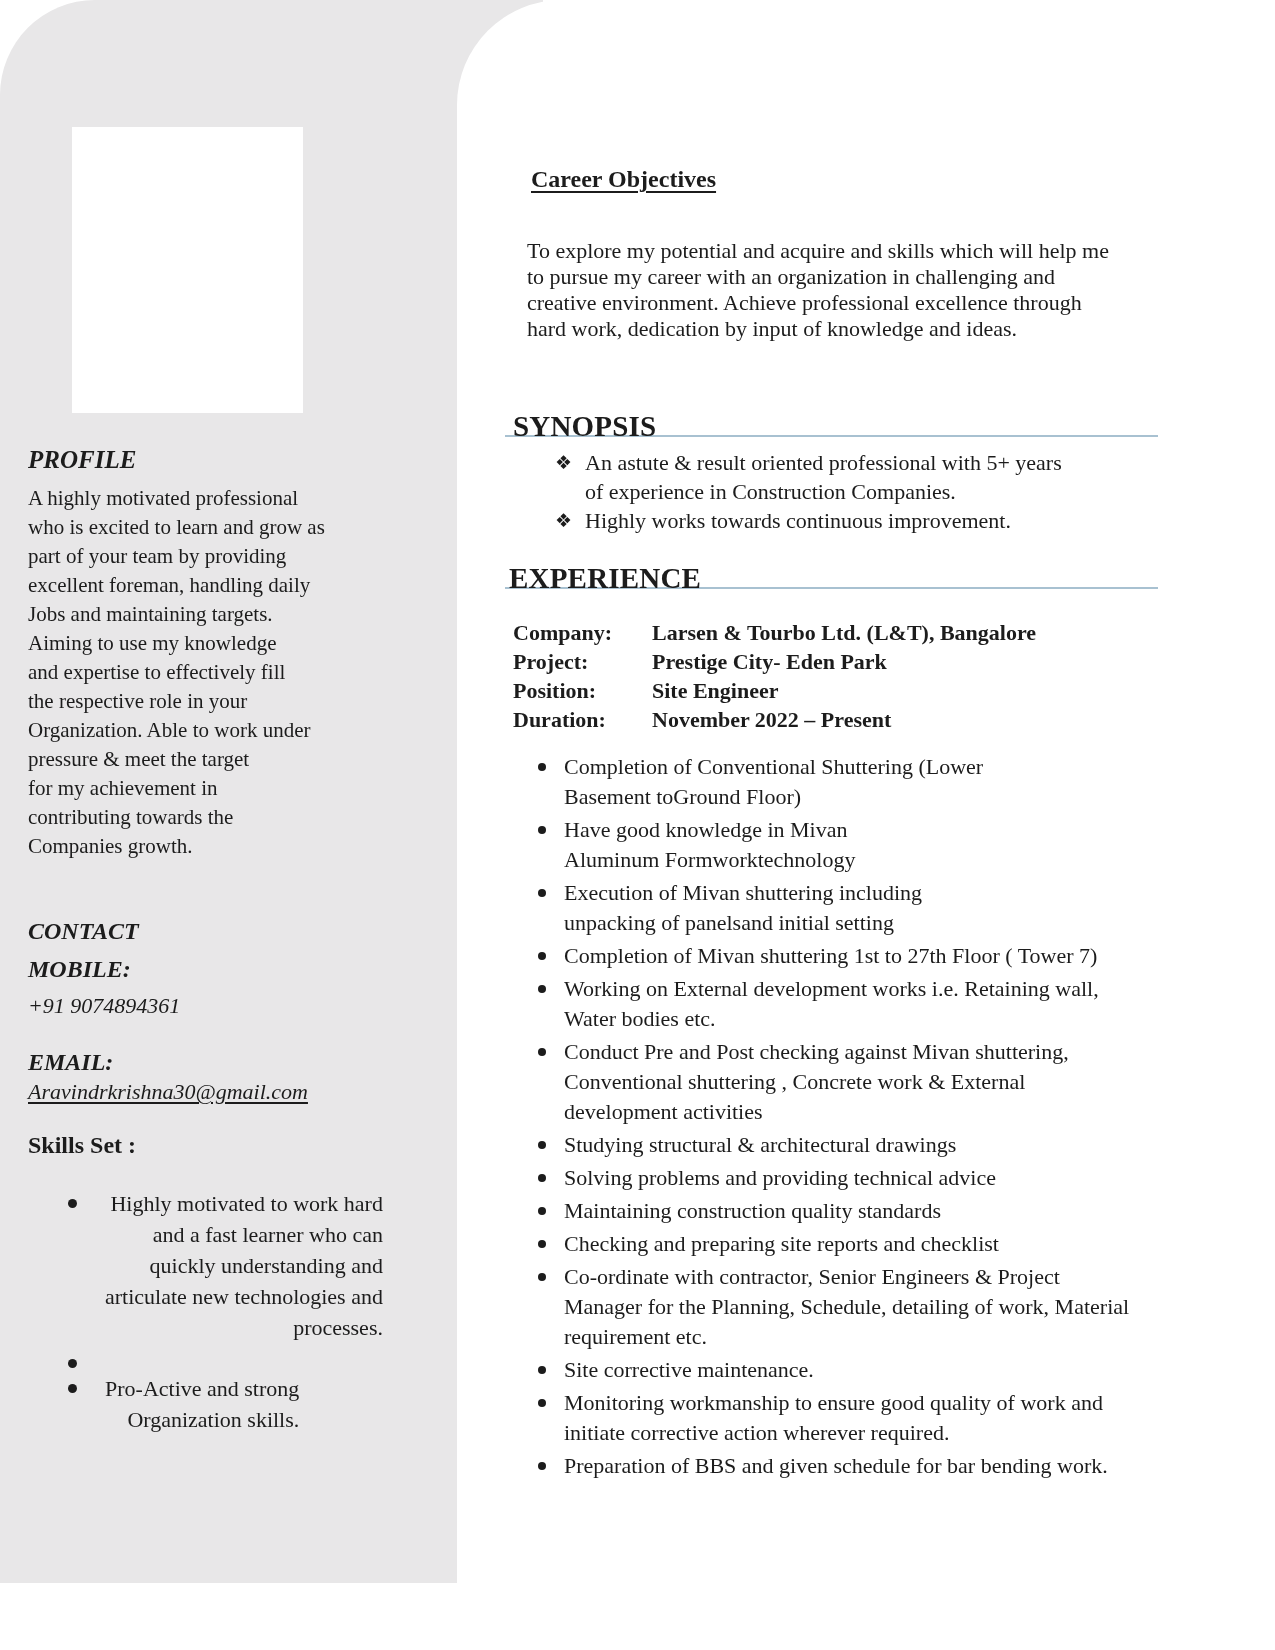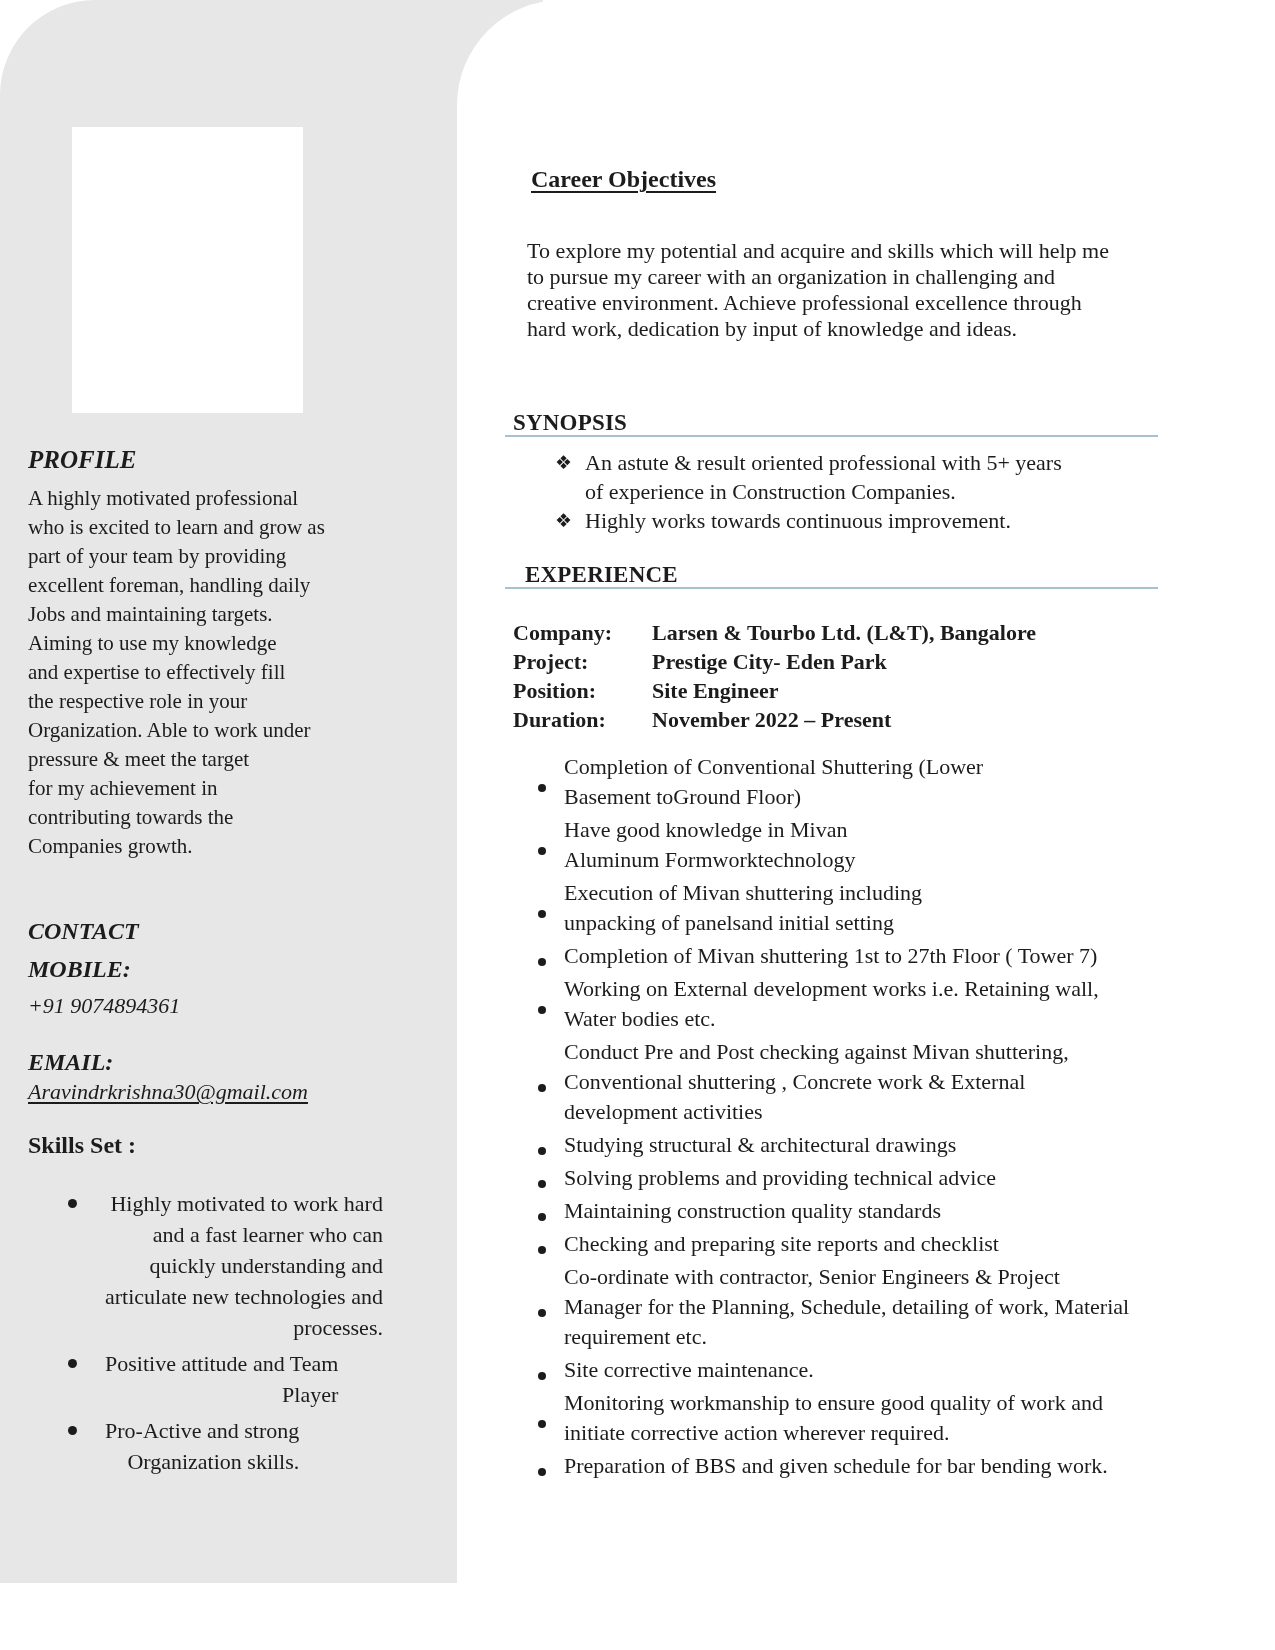--- a/index.html
+++ b/index.html
@@ -73,40 +73,40 @@
     font-size: 22px; line-height: 26px;
   }
 
   .sec-row {
     height: 27px;
     border-bottom: 2px solid #a8c1d1;
   }
   .syn-row { top: 410px; }
   .exp-row { top: 562px; }
   .sec-h {
-    font-size: 23px; font-weight: bold; letter-spacing: 0.2px;
+    font-size: 29px; font-weight: bold; letter-spacing: 0.2px;
   }
   .syn-row .sec-h { margin-left: 8px; }
-  .exp-row .sec-h { margin-left: 20px; }
+  .exp-row .sec-h { margin-left: 4px; }
 
   .syn-list { top: 448px; list-style: none; }
   .syn-list li { display: flex; }
   .syn-list .diamond {
     flex: none; margin-left: 50px; width: 30px;
     font-size: 19px; line-height: 29px;
   }
   .syn-list .bt { font-size: 22px; line-height: 29px; }
 
   .exp-details { top: 618px; }
   .detail-row { display: flex; padding-left: 8px; line-height: 29px; }
   .d-label { flex: none; width: 139px; font-size: 22px; font-weight: bold; }
   .d-value { font-size: 22px; font-weight: bold; }
 
   .exp-list { top: 752px; list-style: none; }
-  .exp-list li { display: flex; margin-bottom: 3px; align-items: center; }
+  .exp-list li { display: flex; margin-bottom: 3px; }
   .exp-list .dot { margin-left: 33px; margin-top: 11px; width: 8px; height: 8px; }
   .exp-list .bt { margin-left: 18px; font-size: 22px; line-height: 30px; }
 </style>
 </head>
 <body>
 
 <div>
 
   <div class="abs sidebar-bg"></div>
   <div class="abs main-bg"></div>
@@ -147,22 +147,20 @@
         <span class="dot"></span>
         <span class="bt pre">Highly motivated to work hard
 and a fast learner who can
 quickly understanding and
 articulate new technologies and
 processes.</span>
       </li>
 
       <li>
         <span class="dot"></span>
-        <span class="bt pre">Positive attitude and Team
-Player</span>
       </li>
 
       <li>
         <span class="dot"></span>
         <span class="bt pre">Pro-Active and strong
 Organization skills.</span>
       </li>
     </ul>
 
   <div class="abs main-col obj-heading">Career Objectives</div>

